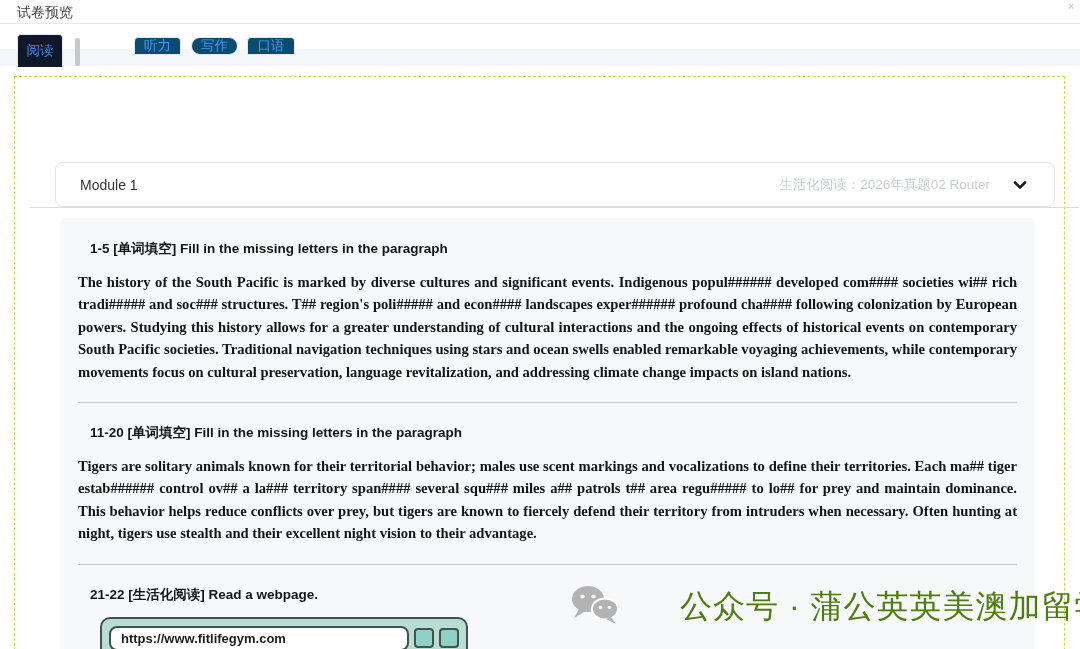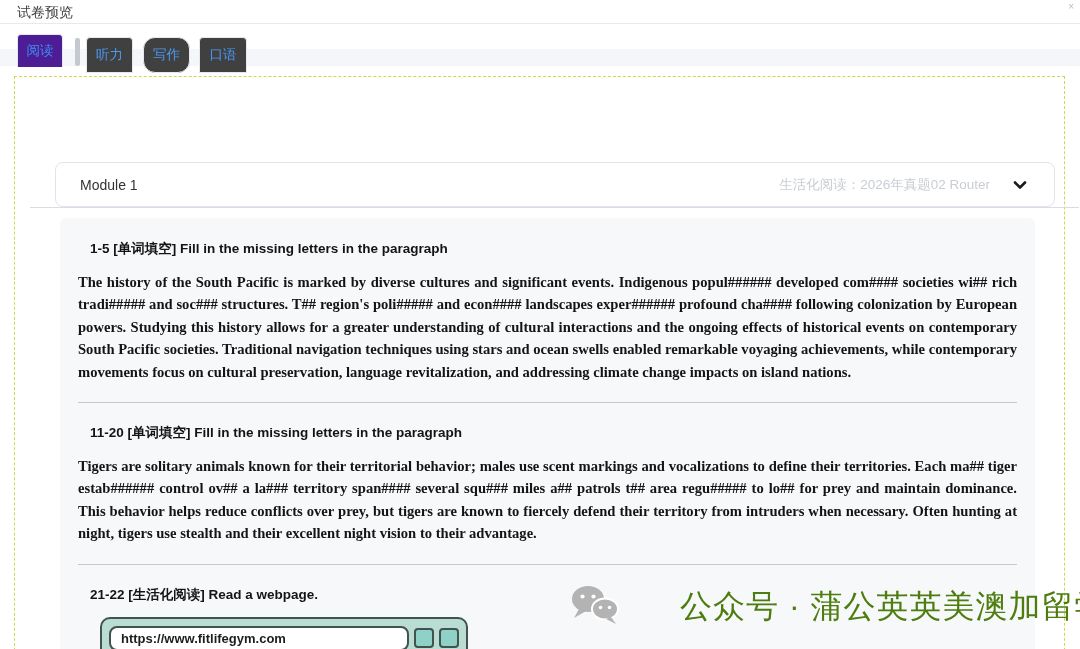--- a/index.html
+++ b/index.html
@@ -7,24 +7,24 @@
   body { font-family:"Liberation Sans", sans-serif; }
   .page { position:relative; width:1080px; height:649px; background:#fff; overflow:hidden; }
 
   .header-title { position:absolute; left:17px; top:4px; font-size:14px; color:#404040; }
   .corner-x { position:absolute; right:6px; top:1px; font-size:10px; color:#bdbdbd; }
   .header-divider { position:absolute; top:23px; left:0; width:1080px; height:1px; background:#e9e9e9; }
 
   .tabstrip-bg { position:absolute; top:49px; left:0; width:1080px; height:17px; background:#f4f6f9; }
   .tab { position:absolute; display:flex; align-items:center; justify-content:center; cursor:pointer;
          font-size:13.5px; border-radius:4px 4px 0 0; z-index:2; }
-  .tab-active { left:17px; top:34px; width:46px; height:33px; background:#4c1d95;
+  .tab-active { left:17px; top:34px; width:46px; height:33px; background:#0f172a;
                 border:1px solid #e4e7ed; border-bottom:none; color:#3e8ef0; }
   .tab-shadow { position:absolute; left:75px; top:38px; width:5px; height:28px; background:#c4c8cf; border-radius:2px; z-index:3; }
-  .tab-idle { top:37px; height:36px; background:#404040; border:1px solid #e5e9f0; color:#4a9af5; }
+  .tab-idle { top:37px; height:18px; background:#0c4a6e; border:1px solid #e5e9f0; color:#4a9af5;margin-left:48px; }
   .tab-i1 { left:86px; width:47px; }
   .tab-i2 { left:143px; width:47px;border-radius:12px; }
   .tab-i3 { left:199px; width:48px; }
 
   .dashed-box { position:absolute; left:14px; top:76px; width:1051px; height:600px;
                 border:1px dashed #cdd852; background:#fff; }
 
   .module-card { position:absolute; left:40px; top:85px; width:1000px; height:45px; background:#fff;
                  border:1px solid #e0e3e9; border-radius:8px; display:flex; align-items:center; z-index:2; cursor:pointer; }
   .module-title { margin-left:24px; font-size:14px; color:#333; }

